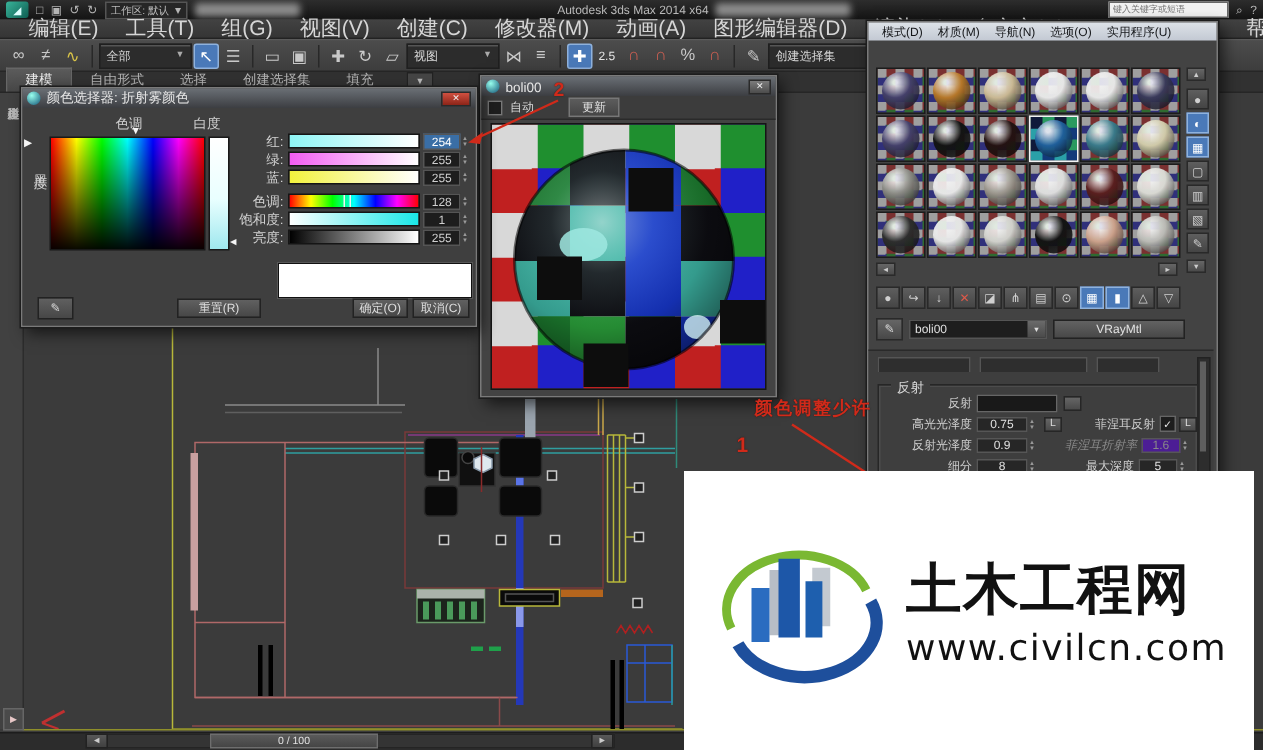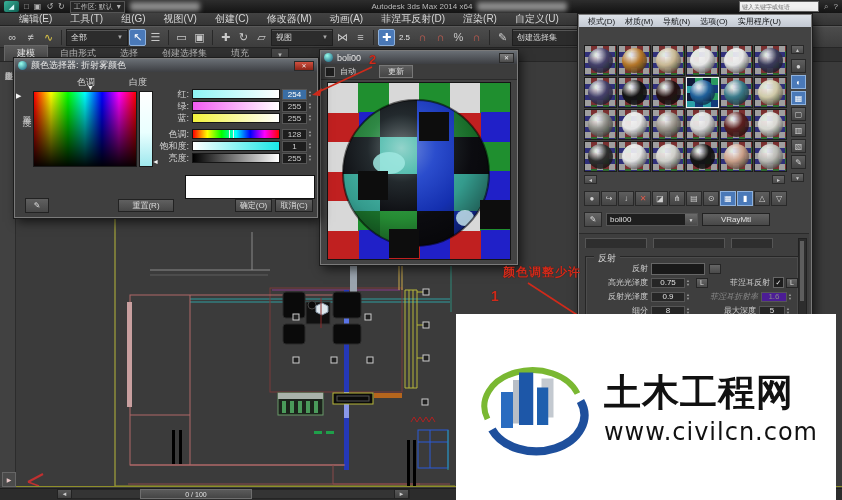--- a/index.html
+++ b/index.html
@@ -13,21 +13,21 @@
     color:#dff;font-size:7px;display:flex;align-items:center;justify-content:center;}
   .qicon{color:#b5b5b5;font-size:8px;line-height:11px;}
   .wsdrop{height:10px;border:1px solid #555;background:#262626;color:#bbb;font-size:7px;
     display:flex;align-items:center;gap:4px;padding:0 3px;}
   .blur1{filter:blur(2.5px);background:#8c8c8c;height:9px;border-radius:2px;}
   .apptitle{font-size:8px;color:#b9b9b9;white-space:nowrap;}
   .searchbox{width:74px;height:9px;border:1px solid #666;background:#f2f2f2;color:#555;
     font-size:6px;padding:0 2px;font-family:inherit;}
   .menubar{left:0;top:13px;width:842px;height:13px;background:linear-gradient(#424242,#353535);
     border-bottom:1px solid #222;display:flex;align-items:center;gap:0;padding:0 10px;box-sizing:border-box;}
-  .menuitem{font-size:10px;color:#d6d6d6;padding:0 9px;white-space:nowrap;}
+  .menuitem{font-size:14px;color:#d6d6d6;padding:0 9px;white-space:nowrap;}
   .toolbar{left:0;top:26px;width:842px;height:22px;background:linear-gradient(#4c4c4c,#3d3d3d);
     border-top:1px solid #5a5a5a;border-bottom:1px solid #262626;display:flex;align-items:center;
     gap:1px;padding:0 4px;box-sizing:border-box;}
   .tbi{min-width:17px;height:17px;display:flex;align-items:center;justify-content:center;
     color:#c9c9c9;font-size:11px;border-radius:2px;}
   .tbi.hl{background:#4a79b8;border:1px solid #8fb2dd;color:#fff;box-sizing:border-box;}
   .tbi.ylw{color:#d8c348;} .tbi.red{color:#cf5f52;font-weight:bold;} .tbi.num{font-size:8px;color:#e5e5e5;}
   .tbsep{width:1px;height:15px;background:#282828;margin:0 3px;}
   .tbdrop{height:15px;background:#2c2c2c;border:1px solid #1f1f1f;box-shadow:inset 0 1px 0 #555;
     color:#d8d8d8;font-size:8px;display:flex;align-items:center;gap:5px;padding:0 4px;white-space:nowrap;}
@@ -119,21 +119,21 @@
   .mti.hl{background:#4a79b8;border-color:#8fb2dd;color:#fff;}
   .mti.redx{color:#e05a4a;font-weight:bold;}
   .namerow{position:absolute;left:5px;top:197px;display:flex;align-items:center;gap:4px;}
   .eyed{width:16px;height:13px;background:linear-gradient(#666,#484848);border:1px solid #292929;
     color:#ddd;font-size:8px;display:flex;align-items:center;justify-content:center;}
   .matdrop{width:92px;height:13px;background:#1e1e1e;border:1px solid #555;display:flex;align-items:center;
     font-size:8px;color:#e0e0e0;box-sizing:border-box;}
   .matdrop .txt{flex:1;padding-left:3px;}
   .matdrop .dbtn{width:12px;height:11px;background:linear-gradient(#6a6a6a,#4a4a4a);color:#ddd;font-size:5px;
     display:flex;align-items:center;justify-content:center;}
-  .mtype{width:68px;height:13px;background:linear-gradient(#626262,#484848);border:1px solid #222;
+  .mtype{width:88px;height:13px;background:linear-gradient(#626262,#484848);border:1px solid #222;
     font-size:8px;color:#e2e2e2;display:flex;align-items:center;justify-content:center;box-sizing:border-box;}
   .rollarea{position:absolute;left:0;top:218px;width:230px;height:268px;background:#3e3e3e;border-top:1px solid #2a2a2a;}
   .partial{position:absolute;left:6px;top:4px;width:212px;height:10px;display:flex;gap:6px;overflow:hidden;}
   .pbox{height:9px;background:#2e2e2e;border:1px solid #555;}
   .vscroll{position:absolute;right:2px;top:4px;width:7px;height:256px;background:#2d2d2d;border:1px solid #222;}
   .vthumb{position:absolute;left:1px;top:2px;width:4px;height:60px;background:#5e5e5e;}
   .group{position:absolute;left:6px;top:22px;width:212px;height:74px;border:1px solid #262626;box-shadow:inset 0 0 0 1px #4c4c4c;}
   .gtitle{position:absolute;left:8px;top:-5px;background:#3e3e3e;padding:0 4px;font-size:9px;color:#d8d8d8;}
   .prow{position:absolute;display:flex;align-items:center;height:11px;}
   .plab{text-align:right;font-size:8px;color:#cfcfcf;padding-right:3px;white-space:nowrap;}
@@ -188,21 +188,21 @@
   </div>
 
   <div class="abs menubar">
     <span class="menuitem">编辑(E)</span>
     <span class="menuitem">工具(T)</span>
     <span class="menuitem">组(G)</span>
     <span class="menuitem">视图(V)</span>
     <span class="menuitem">创建(C)</span>
     <span class="menuitem">修改器(M)</span>
     <span class="menuitem">动画(A)</span>
-    <span class="menuitem">菲涅耳反射(D)</span>
+    <span class="menuitem">图形编辑器(D)</span>
     <span class="menuitem">渲染(R)</span>
     <span class="menuitem">自定义(U)</span>
     <span class="menuitem">MAXScript(X)</span>
     <span class="menuitem">帮助(H)</span>
   </div>
 
   <div class="abs toolbar">
     <span class="tbi">∞</span>
     <span class="tbi">≠</span>
     <span class="tbi ylw">∿</span>

